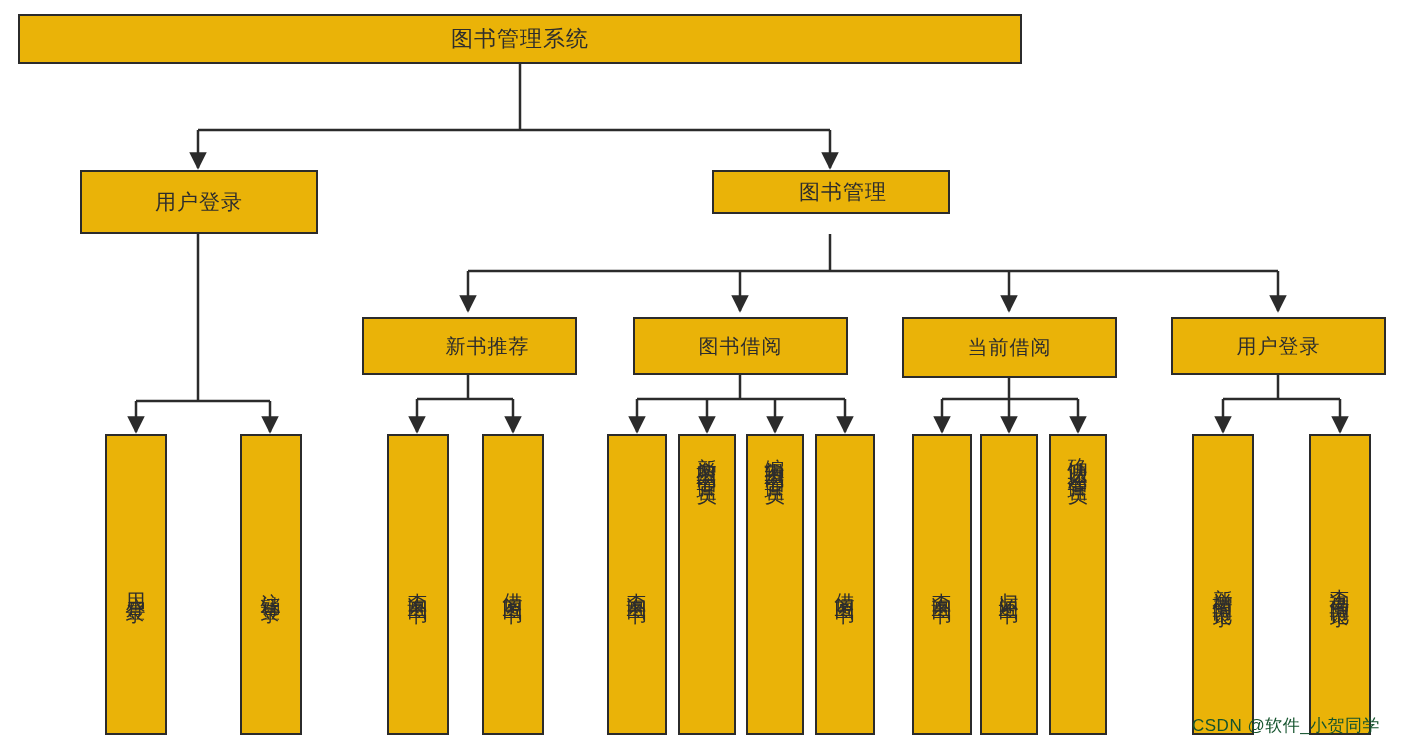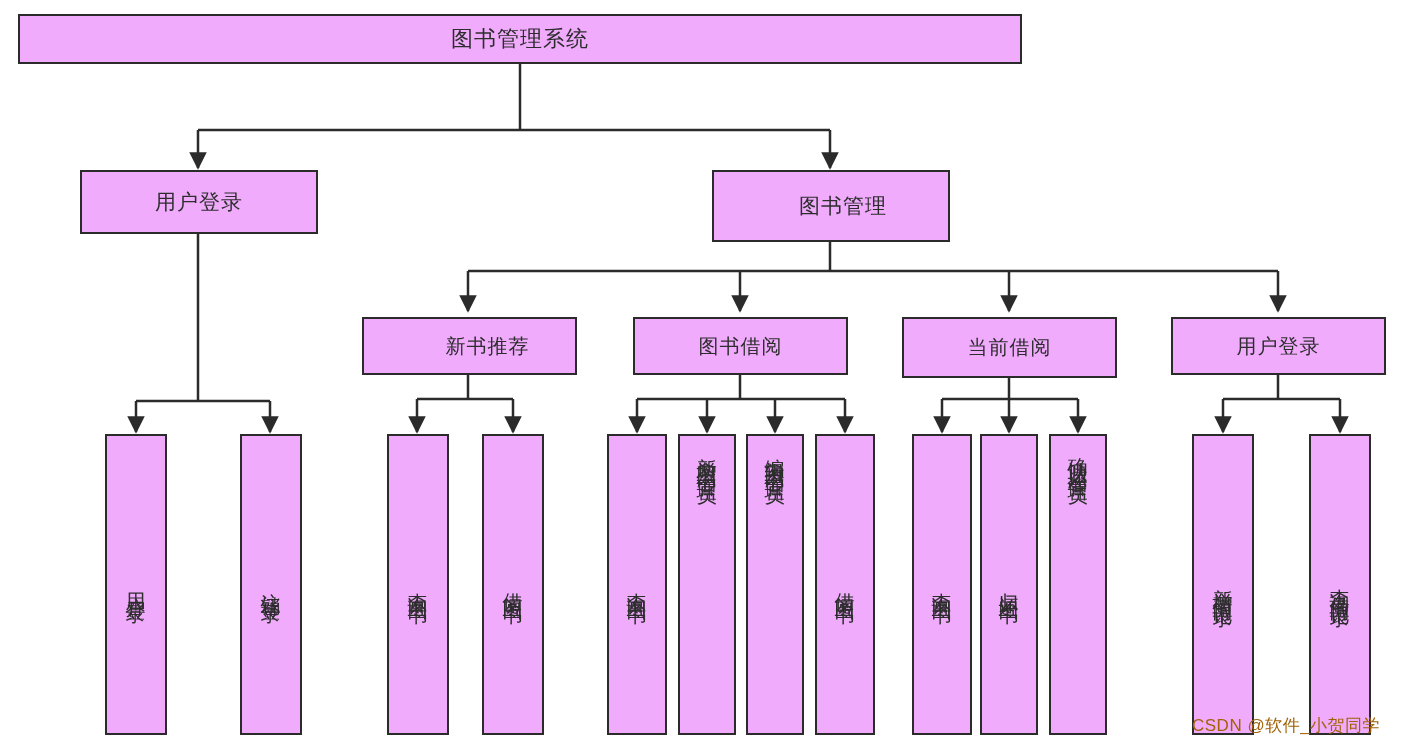--- a/index.html
+++ b/index.html
@@ -22,21 +22,21 @@
     left: 0;
     top: 0;
     width: 1405px;
     height: 747px;
     pointer-events: none;
   }
   .node {
     position: absolute;
     box-sizing: border-box;
     border: 2px solid #2b2b2b;
-    background: #f0abfc;
+    background: #eab308;
     color: #2d2d2d;
     display: flex;
     align-items: center;
     justify-content: center;
     overflow: hidden;
   }
   .node.root {
     font-size: 22px;
     letter-spacing: 1px;
   }
@@ -63,21 +63,21 @@
   }
   .node.leaf.centered {
     align-items: center;
     padding-top: 0;
   }
   .watermark {
     position: absolute;
     left: 1192px;
     top: 714px;
     font-size: 17px;
-    color: #a16207;
+    color: #14532d;
     white-space: nowrap;
     letter-spacing: 0.5px;
   }
 </style>
 </head>
 <body>
 
 <div id="canvas">
 
   <svg id="connectors" xmlns="http://www.w3.org/2000/svg">
@@ -130,21 +130,21 @@
     </g>
   </svg>
 
   <div class="node root" style="left:18px; top:14px; width:1004px; height:50px;">
     <span>图书管理系统</span>
   </div>
 
   <div class="node lvl2" style="left:80px; top:170px; width:238px; height:64px;">
     <span>用户登录</span>
   </div>
-  <div class="node lvl2" style="left:712px; top:170px; width:238px; height:72px;padding-left:24px;">
+  <div class="node lvl2" style="left:712px; top:170px; width:238px; height:44px;padding-left:24px;">
     <span>图书管理</span>
   </div>
 
   <div class="node lvl3" style="left:362px; top:317px; width:215px; height:58px;padding-left:36px;">
     <span>新书推荐</span>
   </div>
   <div class="node lvl3" style="left:633px; top:317px; width:215px; height:58px;">
     <span>图书借阅</span>
   </div>
   <div class="node lvl3" style="left:902px; top:317px; width:215px; height:61px;">

